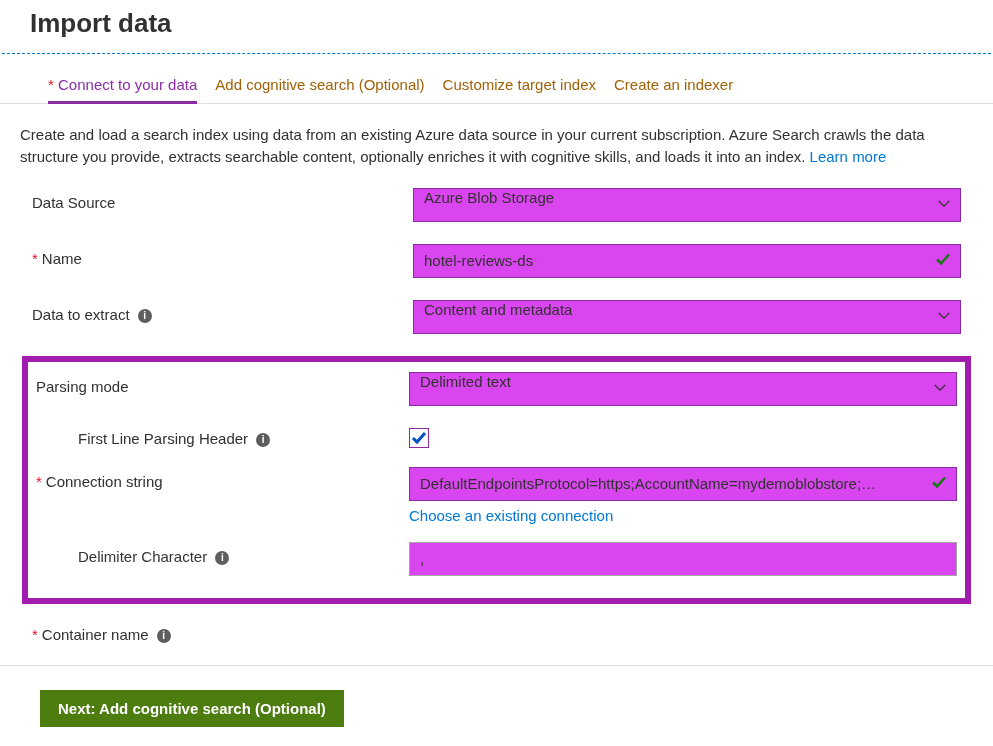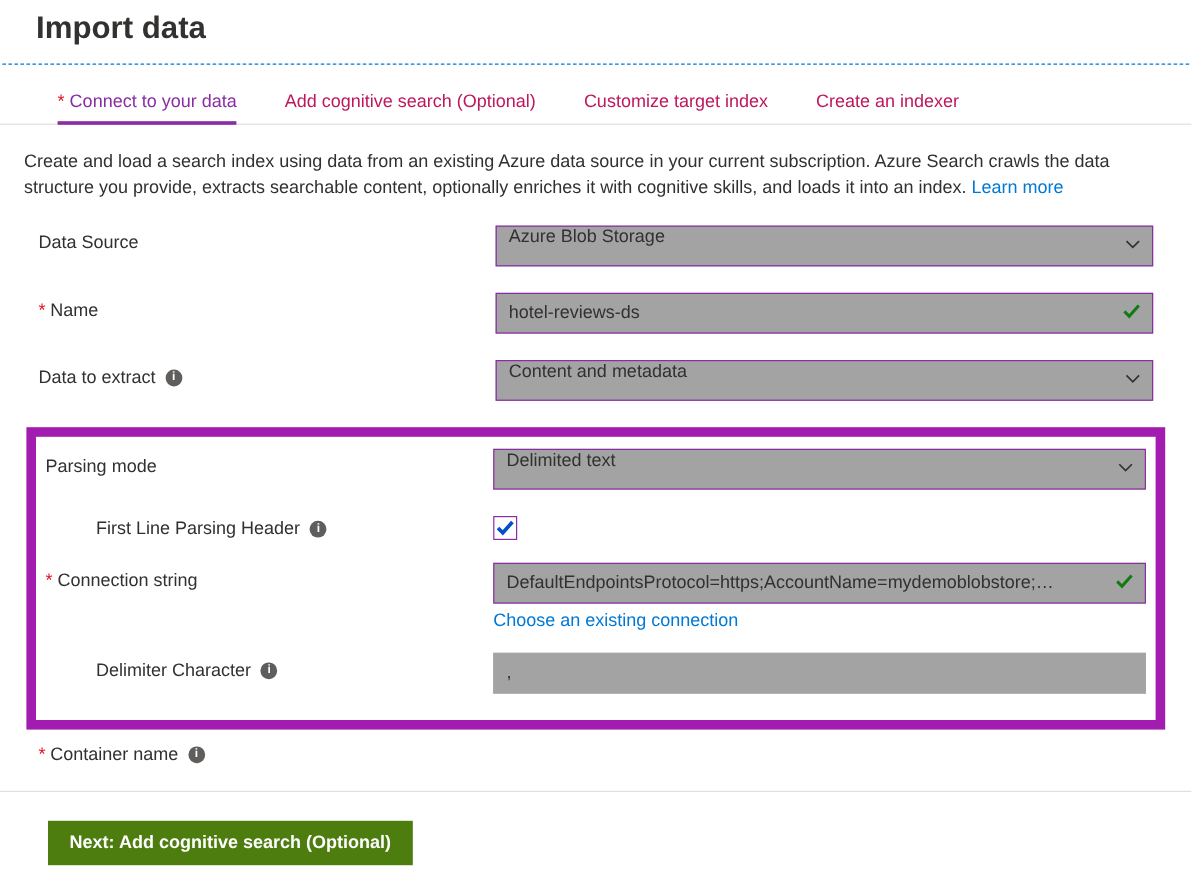--- a/index.html
+++ b/index.html
@@ -15,29 +15,29 @@
     font-weight: 600;
     padding: 8px 0 14px 30px;
   }
   .dashed-separator {
     border: none;
     border-top: 1px dashed #0078d4;
     margin: 0 2px 0 2px;
   }
   .tabs {
     display: flex;
-    gap: 40px;
+    gap: 18px;
     padding: 0 0 0 48px;
     margin-top: 12px;
     border-bottom: 1px solid #e1dfdd;
   }
   .tab {
     padding: 10px 0 10px 0;
     font-size: 15px;
-    color: #be185d;
+    color: #a16207;
     cursor: pointer;
     position: relative;
   }
   .tab.active {
     color: #8a2da5;
   }
   .tab.active .req-asterisk { color: #e81123; }
   .tab.active::after {
     content: "";
     position: absolute;
@@ -71,21 +71,21 @@
   .label-col.indent { padding-left: 42px; }
   .req { color: #e81123; margin-right: 4px; }
   .field-col { flex: 1; }
   .select, .text-input {
     width: 100%;
     height: 34px;
     border: 1px solid #8a2da5;
     padding: 0 32px 0 10px;
     font-size: 15px;
     font-family: inherit;
-    background: #a3a3a3;
+    background: #d946ef;
     color: #323130;
     position: relative;
   }
   .text-input.plain-border { border-color: #a6a6a6; }
   .input-wrap { position: relative; width: 100%; }
   .caret {
     position: absolute;
     right: 10px; top: 50%;
     transform: translateY(-50%);
     pointer-events: none;
@@ -117,25 +117,25 @@
     width: 20px; height: 20px;
     border: 1px solid #8a2da5;
     display: inline-flex;
     align-items: center;
     justify-content: center;
     cursor: pointer;
     margin-top: 4px;
   }
   .checkbox svg { width: 16px; height: 16px; stroke: #0050c8; stroke-width: 3; fill: none; }
   .highlight-box {
-    border: 8px solid #a21caf;
+    border: 6px solid #a21caf;
     padding: 10px 8px 4px 8px;
     margin-left: -10px;
     margin-right: -10px;
-    margin-bottom: 6px;
+    margin-bottom: 16px;
   }
   .highlight-box .row { margin-bottom: 18px; }
   .highlight-box .label-col { width: 342px; }
   .link-under {
     display: block;
     color: #0078d4;
     text-decoration: none;
     font-size: 15px;
     margin-top: 6px;
   }

